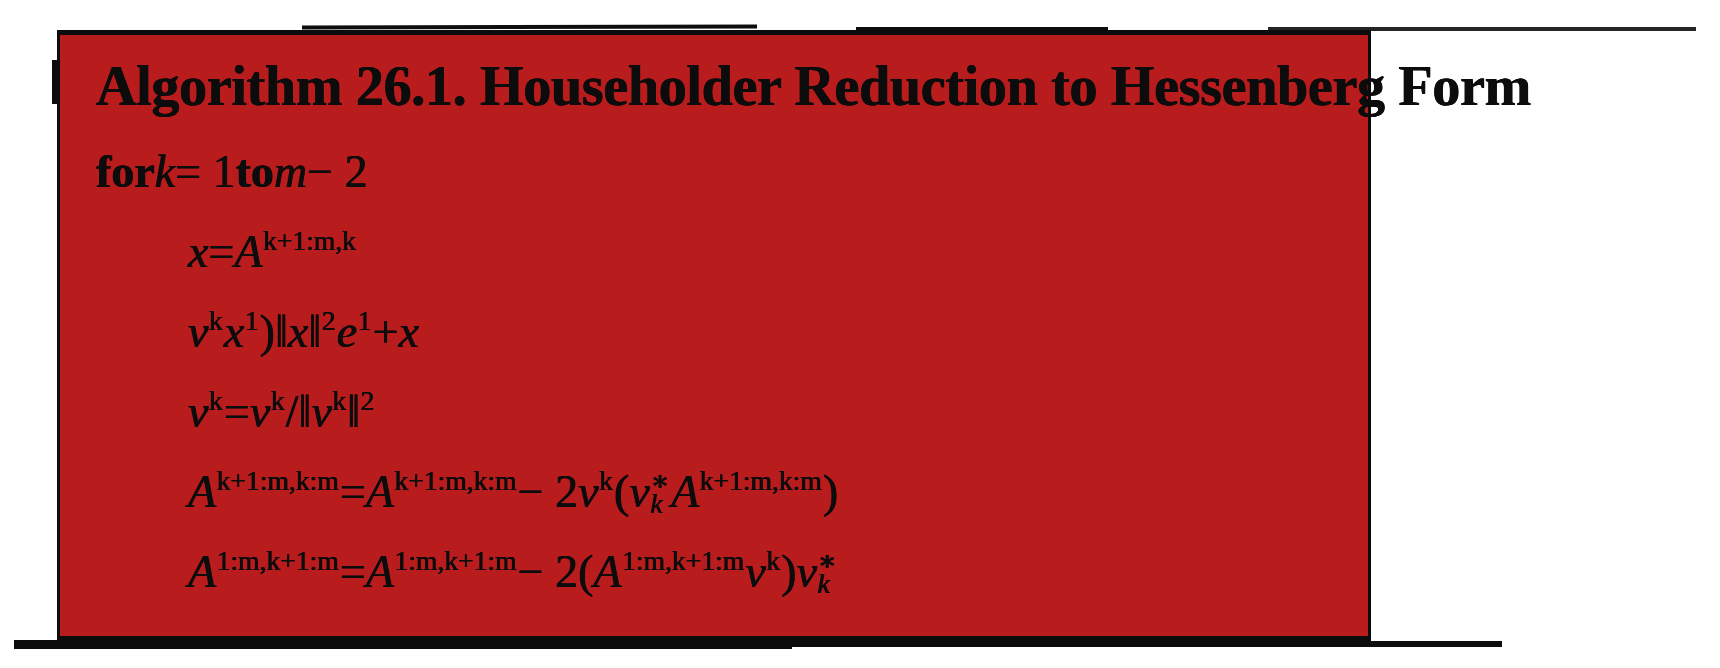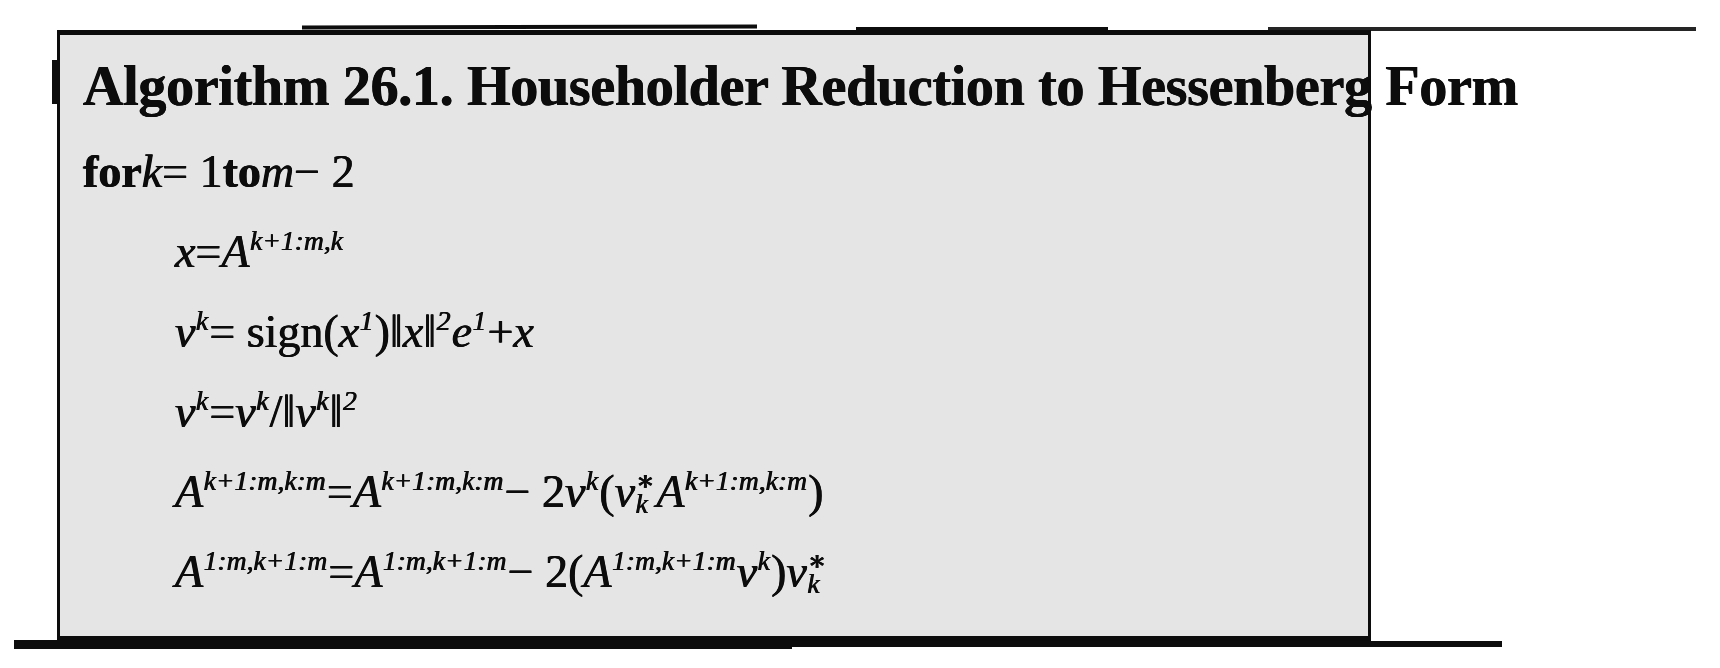--- a/index.html
+++ b/index.html
@@ -3,42 +3,42 @@
 <meta charset="utf-8">
 <style>
   html,body{margin:0;padding:0;}
   body{
     width:1720px;height:668px;position:relative;background:#ffffff;
     font-family:"Liberation Serif","DejaVu Serif",serif;color:#0c0c0c;
     overflow:hidden;
   }
   .algo-box{
     position:absolute;left:57px;top:30px;width:1314px;height:613px;
-    box-sizing:border-box;background:#e5e5e5;
+    box-sizing:border-box;background:#b91c1c;
     border-left:3px solid #0c0c0c;border-right:3px solid #0c0c0c;
     border-top:5px solid #0c0c0c;border-bottom:7px solid #0c0c0c;
-    padding:16px 10px 0 23px;
+    padding:16px 10px 0 36px;
   }
   .algo-title{
     font-size:56px;font-weight:bold;line-height:70px;white-space:nowrap;
     letter-spacing:-0.3px;
     text-shadow:0.4px 0 currentColor,-0.4px 0 currentColor;
   }
   .algo-line{
     height:80px;display:flex;white-space:nowrap;
     font-size:46px;
     text-shadow:0.4px 0 currentColor,-0.4px 0 currentColor;
   }
   .algo-line.first{margin-top:24px;}
   .algo-line.indent{margin-left:92px;}
   .tk-kw{font-weight:bold;}
   .tk-i{font-style:italic;}
   .tk-r{font-style:normal;}
   .tk-sub{
-    font-size:0.60em;font-style:italic;vertical-align:-0.42em;
+    font-size:0.60em;vertical-align:-0.42em;
     margin-left:0.02em;margin-right:0.04em;letter-spacing:0;
   }
   .ss{
     display:inline-flex;flex-direction:column;align-items:flex-start;
     font-size:0.60em;line-height:0.95;vertical-align:-0.55em;
     margin-left:0.02em;margin-right:0.06em;
   }
   .ss .ssup{font-style:normal;font-weight:bold;transform:translateY(0.1em);}
   .ss .ssub{font-style:italic;}
   
@@ -68,21 +68,20 @@
   <div class="algo-line indent">
       <span class="tk-i">x</span>
       <span class="tk-r"> = </span>
       <span class="tk-i">A</span>
       <span class="tk-sub">k+1:m,k</span>
     </div>
 
   <div class="algo-line indent">
       <span class="tk-i">v</span>
       <span class="tk-sub">k</span>
-      <span class="tk-r"> = sign(</span>
       <span class="tk-i">x</span>
       <span class="tk-sub">1</span>
       <span class="tk-r">)‖</span>
       <span class="tk-i">x</span>
       <span class="tk-r">‖</span>
       <span class="tk-sub">2</span>
       <span class="tk-i">e</span>
       <span class="tk-sub">1</span>
       <span class="tk-r"> + </span>
       <span class="tk-i">x</span>

